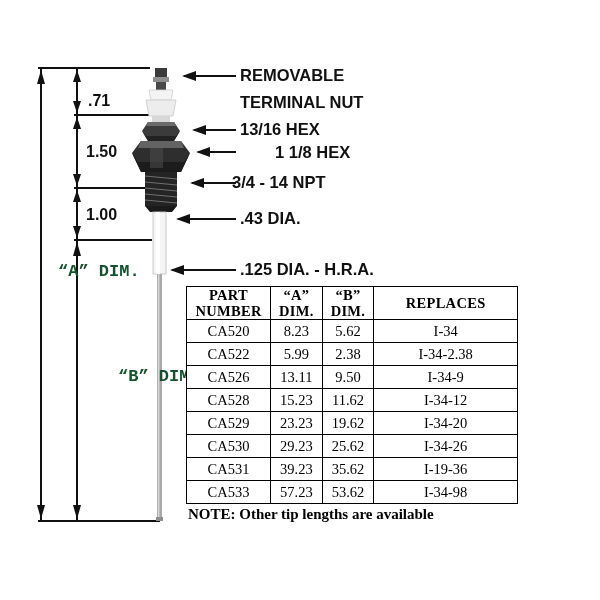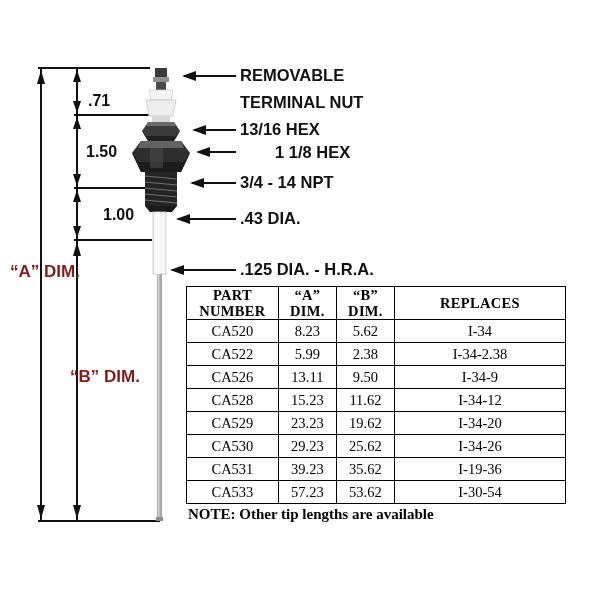--- a/index.html
+++ b/index.html
@@ -31,33 +31,34 @@
     text-align: right;
   }
   .calltext {
     font-family: "Liberation Sans", sans-serif;
     font-weight: bold;
     font-size: 16.5px;
     color: #111111;
     white-space: nowrap;
   }
   .bigdim {
-    font-family: Liberation Sans, sans-serif;
+    font-family: Liberation Mono, monospace;
     font-weight: bold;
     font-size: 17px;
-    color: #7f1d1d;
-    white-space: nowrap;
+    color: #14532d;
+    white-space: nowrap;
+    margin-left: 48px;
   }
 
   
   #spec-table {
     position: absolute;
     left: 186px;
     top: 286px;
-    width: 380px;
+    width: 332px;
     border-collapse: collapse;
     background: #ffffff;
   }
   #spec-table td, #spec-table th {
     border: 1px solid #000000;
     text-align: center;
     font-family: "Liberation Serif", serif;
     font-size: 14.5px;
     color: #000000;
     padding: 1px 2px;
@@ -195,34 +196,34 @@
       <polygon points="190,183 204,178 204,188"></polygon>
       <polygon points="176,219 190,214 190,224"></polygon>
       <polygon points="170,270 184,265 184,275"></polygon>
     </g>
   </svg>
 
   <div class="abs dimtext" style="left:88px; top:92px;">.71</div>
 
   <div class="abs dimtext" style="left:86px; top:143px;">1.50</div>
 
-  <div class="abs dimtext" style="left:86px; top:206px;margin-left:17px;">1.00</div>
+  <div class="abs dimtext" style="left:86px; top:206px;">1.00</div>
 
   <div class="abs bigdim" style="left:10px; top:262px;">“A” DIM.</div>
 
   <div class="abs bigdim" style="left:70px; top:367px;">“B” DIM.</div>
 
   <div class="abs calltext" style="left:240px; top:66px;">REMOVABLE</div>
   <div class="abs calltext" style="left:240px; top:93px;">TERMINAL NUT</div>
 
   <div class="abs calltext" style="left:240px; top:120px;">13/16 HEX</div>
 
   <div class="abs calltext" style="left:240px; top:143px;margin-left:35px;">1 1/8 HEX</div>
 
-  <div class="abs calltext" style="left:240px; top:173px;">3/4 - 14 NPT</div>
+  <div class="abs calltext" style="left:232px; top:173px;">3/4 - 14 NPT</div>
 
   <div class="abs calltext" style="left:240px; top:209px;">.43 DIA.</div>
 
   <div class="abs calltext" style="left:240px; top:260px;">.125 DIA. - H.R.A.</div>
 
   <table id="spec-table">
     <thead>
       <tr>
         <td class="col-part hdr-two">
           <span class="hdr-line">PART</span>
@@ -279,20 +280,20 @@
       <tr>
         <td>CA531</td>
         <td>39.23</td>
         <td>35.62</td>
         <td>I-19-36</td>
       </tr>
       <tr>
         <td>CA533</td>
         <td>57.23</td>
         <td>53.62</td>
-        <td>I-30-54</td>
+        <td>I-34-98</td>
       </tr>
     </tbody>
   </table>
 
   <div id="table-note">NOTE: Other tip lengths are available</div>
 
 </div>
 
 </body></html>

